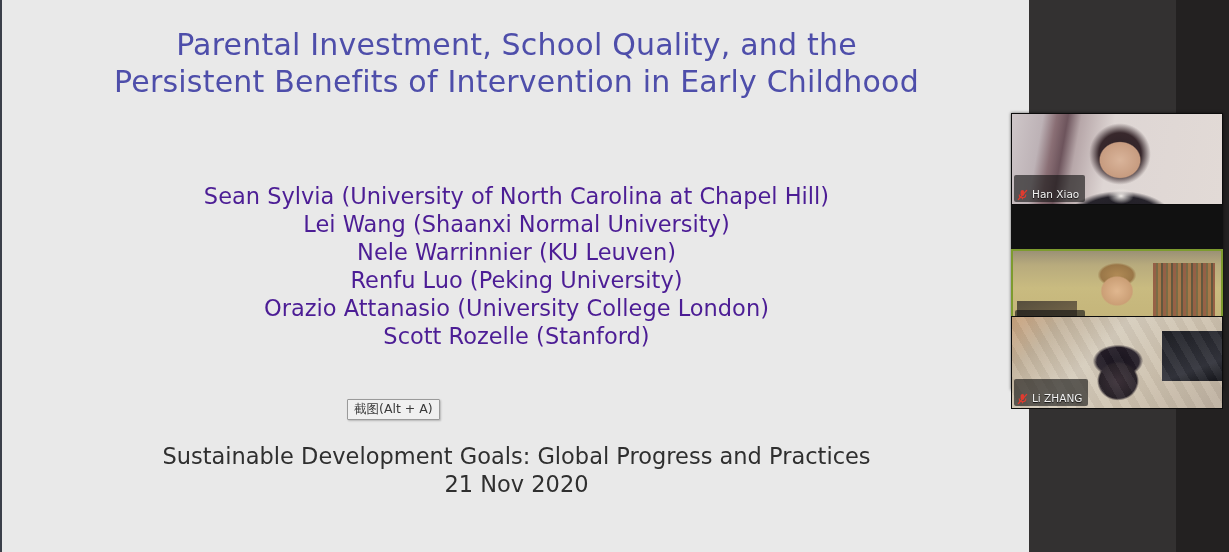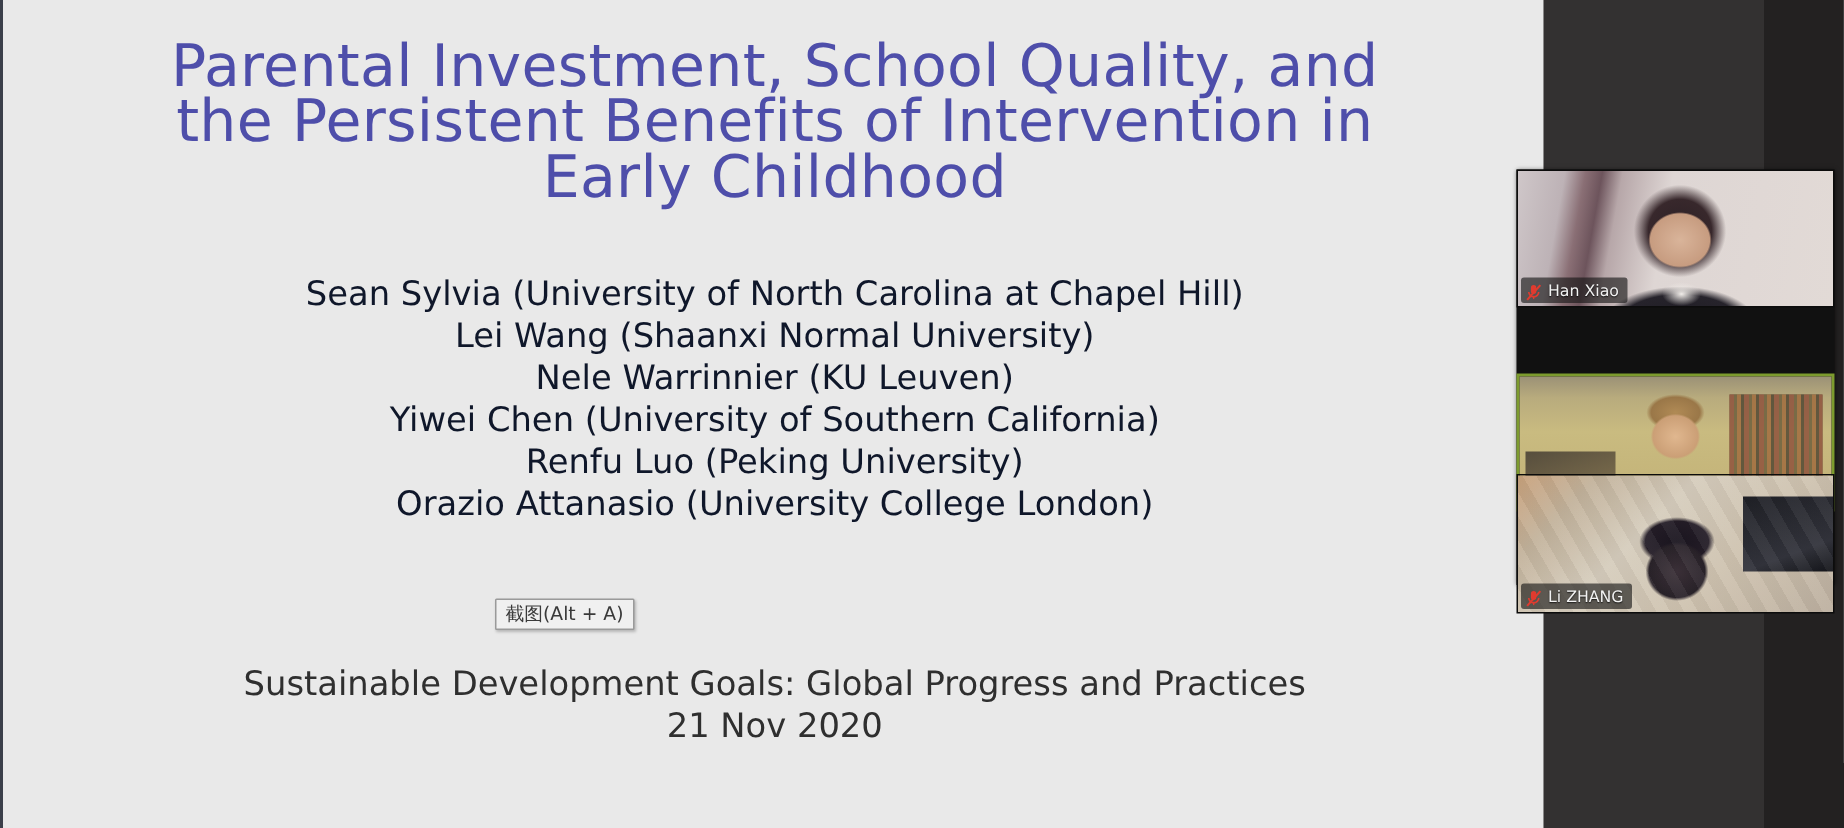--- a/index.html
+++ b/index.html
@@ -50,35 +50,35 @@
   }
 
   .slide-title {
     position: absolute;
     left: 0;
     top: 26px;
     width: 1029px;
     text-align: center;
     color: #4e4eaa;
     font-family: "DejaVu Sans", sans-serif;
-    font-size: 39px;
+    font-size: 30px;
     font-weight: 400;
     line-height: 37px;
     letter-spacing: 0.2px;
     padding: 0 95px;
     box-sizing: border-box;
   }
 
   .authors {
     position: absolute;
     left: 0;
     top: 182px;
     width: 1029px;
     text-align: center;
-    color: #0f172a;
+    color: #4c1d95;
     font-size: 22.5px;
     line-height: 28px;
     font-weight: 400;
   }
   .authors .author-line { display: block; white-space: nowrap; }
 
   .venue {
     position: absolute;
     left: 0;
     top: 442px;
@@ -87,21 +87,21 @@
     color: #2f2f2f;
     font-size: 22.5px;
     line-height: 28px;
     font-weight: 400;
   }
   .venue .venue-line { display: block; white-space: nowrap; }
 
   
   .capture-tooltip {
     position: absolute;
-    left: 330px;
+    left: 347px;
     top: 399px;
     padding: 1px 6px 2px 6px;
     background: #f0f0f0;
     border: 1px solid #9a9a9a;
     color: #3a3a3a;
     font-family: "DejaVu Sans", sans-serif;
     font-size: 12.5px;
     line-height: 16px;
     white-space: nowrap;
     box-shadow: 1px 1px 2px rgba(0,0,0,0.22);
@@ -205,21 +205,21 @@
   }
 
   .name-tag {
     position: absolute;
     left: 2px;
     bottom: 2px;
     display: flex;
     align-items: center;
     gap: 4px;
     height: 15px;
-    padding: 2px 6px 0 3px;
+    padding: 12px 6px 0 3px;
     background: rgba(20,20,20,0.62);
     border-radius: 2px;
     max-width: 160px;
   }
   .name-tag .name-text {
     color: #f2f2f2;
     font-size: 10.5px;
     line-height: 15px;
     font-family: "DejaVu Sans", sans-serif;
     white-space: nowrap;
@@ -243,23 +243,23 @@
 
   <div class="slide">
     <div class="slide-inner">
 
       <div class="slide-title">Parental Investment, School Quality, and the Persistent Benefits of Intervention in Early Childhood</div>
 
       <div class="authors">
         <span class="author-line">Sean Sylvia (University of North Carolina at Chapel Hill)</span>
         <span class="author-line">Lei Wang (Shaanxi Normal University)</span>
         <span class="author-line">Nele Warrinnier (KU Leuven)</span>
-        <span class="author-line">Yiwei Chen (University of Southern California)</span>
         <span class="author-line">Renfu Luo (Peking University)</span>
         <span class="author-line">Orazio Attanasio (University College London)</span>
+        <span class="author-line">Scott Rozelle (Stanford)</span>
       </div>
 
       <div class="venue">
         <span class="venue-line">Sustainable Development Goals: Global Progress and Practices</span>
         <span class="venue-line">21 Nov 2020</span>
       </div>
 
     </div>
   </div>
 

